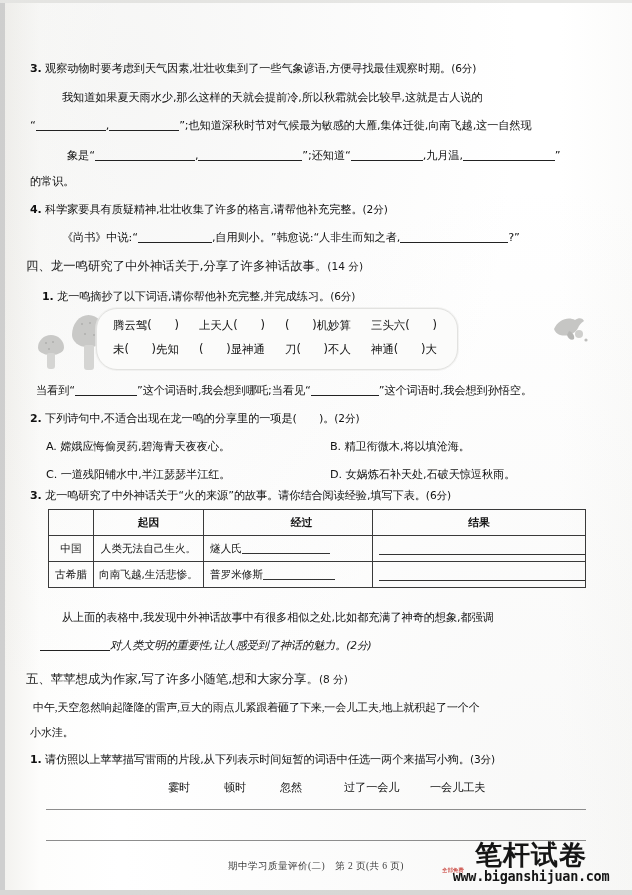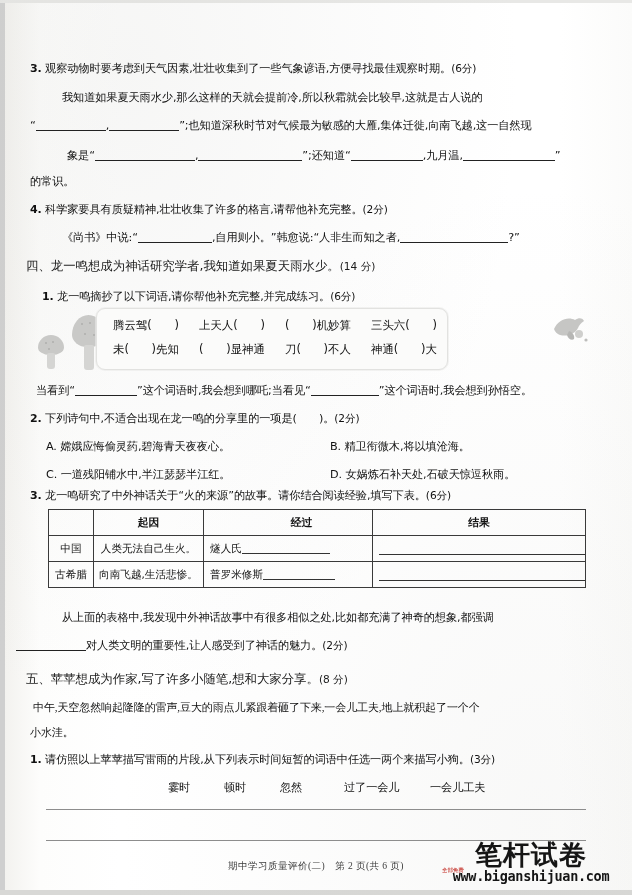--- a/index.html
+++ b/index.html
@@ -92,22 +92,23 @@
 
   
   .idiom-box {
     position: absolute;
     left: 96px;
     top: 308px;
     width: 350px;
     height: 60px;
     background: #fbfbfa;
     border: 1px solid #e2e2e0;
-    border-radius: 9px;
+    border-radius: 21px;
     box-shadow: 0 0 0 1px rgba(235,235,233,0.6);
+    padding-left: 10px;
   }
   .idiom-row {
     position: absolute;
     left: 0;
     width: 350px;
     font-size: 11.4px;
     white-space: nowrap;
     font-family: "DejaVu Sans", "Liberation Sans", sans-serif;
     letter-spacing: 0px;
   }
@@ -248,21 +249,21 @@
   <div class="q" style="left:30px; top:202px;">
     <span class="qnum">4.</span>
     <span>科学家要具有质疑精神,壮壮收集了许多的格言,请帮他补充完整。</span><span class="pts">(2分)</span>
   </div>
 
   <div class="body-line" style="left:62px; top:230px;">
     <span>《尚书》中说:“</span><span class="blank" style="width:74px;"></span><span>,自用则小。”韩愈说:“人非生而知之者,</span><span class="blank" style="width:108px;"></span><span>?”</span>
   </div>
 
   <div class="section-head" style="left:26px; top:258px;">
-    <span>四、龙一鸣想成为神话研究学者,我知道如果夏天雨水少。</span><span class="pts">(14 分)</span>
+    <span>四、龙一鸣研究了中外神话关于,分享了许多神话故事。</span><span class="pts">(14 分)</span>
   </div>
 
   <div class="q" style="left:42px; top:289px;">
     <span class="qnum">1.</span>
     <span>龙一鸣摘抄了以下词语,请你帮他补充完整,并完成练习。</span><span class="pts">(6分)</span>
   </div>
 
   <div class="mush" style="left:38px; top:335px; width:30px; height:36px;">
     <div class="cap" style="left:0; top:0; width:26px; height:20px;"></div>
     <div class="dot" style="left:7px; top:7px;"></div>
@@ -349,21 +350,21 @@
         <td class="lbl">古希腊</td>
         <td class="cause">向南飞越,生活悲惨。</td>
         <td class="proc"><span>普罗米修斯</span><span class="cellblank" style="width:72px;"></span></td>
         <td class="res"><span class="cellblank" style="width:206px;"></span></td>
       </tr>
     </tbody>
   </table>
 
   <div class="body-line" style="left:62px; top:610px;">从上面的表格中,我发现中外神话故事中有很多相似之处,比如都充满了神奇的想象,都强调</div>
 
-  <div class="body-line" style="left:16px; top:638px;">
+  <div class="body-line" style="left:40px; top:638px;font-style:italic;">
     <span class="blank" style="width:70px;"></span><span>对人类文明的重要性,让人感受到了神话的魅力。</span><span class="pts">(2分)</span>
   </div>
 
   <div class="section-head" style="left:26px; top:671px;">
     <span>五、苹苹想成为作家,写了许多小随笔,想和大家分享。</span><span class="pts">(8 分)</span>
   </div>
 
   <div class="body-line" style="left:33px; top:700px; font-family:'Liberation Serif','DejaVu Serif',serif; font-size:11px;">中午,天空忽然响起隆隆的雷声,豆大的雨点儿紧跟着砸了下来,一会儿工夫,地上就积起了一个个</div>
   <div class="body-line" style="left:30px; top:725px; font-family:'Liberation Serif','DejaVu Serif',serif; font-size:11px;">小水洼。</div>
 

